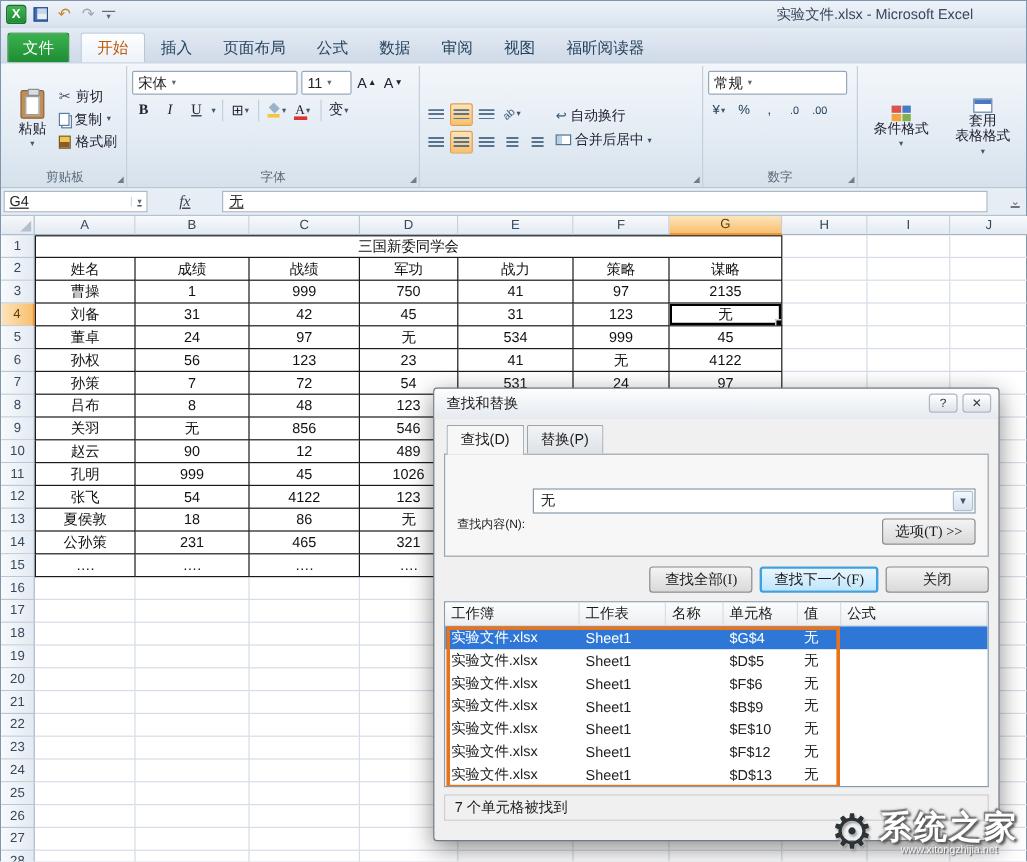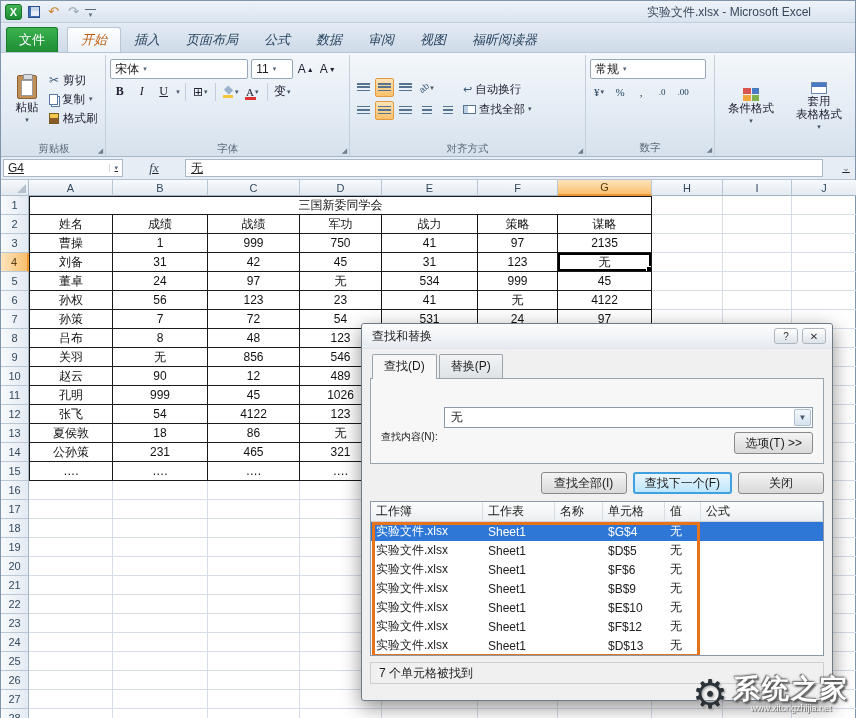--- a/index.html
+++ b/index.html
@@ -24,21 +24,21 @@
   .file-tab { width:52px; height:25px; background:linear-gradient(#3bb24e,#1e8c34); border:1px solid #177c2c; border-bottom:none; border-radius:3px 3px 0 0; color:#fff; font-size:13px; display:flex; align-items:center; justify-content:center; margin-right:9px; }
   .tab { height:25px; padding:0 13px; display:flex; align-items:center; font-size:13px; color:#27445f; }
   .tab.active { background:linear-gradient(#fdfeff,#edf2f8); border:1px solid #b9c6d6; border-bottom:none; border-radius:3px 3px 0 0; color:#bd5c0e; }
 
   
   .ribbon { height:104px; flex:0 0 104px; background:linear-gradient(#f3f7fb,#e0e9f2 70%,#d6e1ec); border-bottom:1px solid #a9b8c8; display:flex; padding:2px 0 0 2px; }
   .rgroup { position:relative; display:flex; flex-direction:column; border-right:1px solid #c4cfdc; padding:2px 4px 0 4px; }
   .rg-body { flex:1; display:flex; }
   .rg-label { height:15px; font-size:10.5px; color:#5d6b7a; text-align:center; line-height:14px; }
   .launcher { position:absolute; right:2px; bottom:2px; font-size:7px; color:#6f7e8d; line-height:7px; }
-  .g-clip { width:104px; } .g-font { width:246px; } .g-align { width:238px; } .g-num { width:130px;font-family:Liberation Serif, serif; } .g-style { flex:1; border-right:none;align-items:center; }
+  .g-clip { width:104px; } .g-font { width:246px; } .g-align { width:238px; } .g-num { width:130px; } .g-style { flex:1; border-right:none;align-items:center; }
 
   .paste { width:40px; display:flex; flex-direction:column; align-items:center; justify-content:center; gap:1px; font-size:11.5px; color:#223; }
   .ic-clipboard { width:20px; height:24px; background:#c09058; border:1px solid #8a6238; border-radius:2px; position:relative; }
   .ic-clipboard::before { content:''; position:absolute; left:3px; top:4px; right:3px; bottom:2px; background:#fff; border:1px solid #9b9b9b; }
   .ic-clipboard::after { content:''; position:absolute; left:5px; top:-2px; width:8px; height:4px; background:#d9dde1; border:1px solid #8a8f94; border-radius:1px; }
   .mini-arrow { font-size:7px; color:#456; }
   .clip-col { display:flex; flex-direction:column; justify-content:center; gap:1px; }
   .sb { display:flex; align-items:center; gap:4px; height:18px; padding:0 2px; font-size:11.5px; color:#223; }
   .ic-cut { color:#3c5a7a; font-size:12px; }
   .ic-copy { width:9px; height:11px; background:#fff; border:1px solid #5a79a5; box-shadow:2px 2px 0 -1px #fff,2px 2px 0 0 #5a79a5; }
@@ -112,21 +112,21 @@
   .dlg-inner { flex:1; padding:5px 8px 6px 8px; display:flex; flex-direction:column; }
   .dtabs { display:flex; margin-left:2px; position:relative; z-index:2; }
   .dtab { padding:3px 11px 2px; font-size:12px; border:1px solid #9aa4ad; border-bottom:none; border-radius:2px 2px 0 0; background:linear-gradient(#f2f4f6,#dde2e6); margin-right:2px; color:#1b1b1b; }
   .dtab.active { background:#f7f7f7; padding-bottom:4px; margin-bottom:-1px; }
   .dpage { border:1px solid #9aa4ad; background:#f7f7f7; height:86px; position:relative; padding:11px 10px; }
   .find-row { display:flex; align-items:center; }
   .find-row label { flex:0 0 auto; font-size:10px;margin-top:40px; }
   .combo-input { flex:1; margin-left:6px; height:21px; background:#fff; border:1px solid #8a98a8; display:flex; align-items:center; padding:1px 1px 1px 6px; }
   .cb-arrow { margin-left:auto; width:17px; align-self:stretch; background:linear-gradient(#f4f8fb,#d5e2ef); border:1px solid #aebfcf; border-radius:2px; font-size:8px; color:#47586b; display:flex; align-items:center; justify-content:center; }
   .options-row { position:absolute; right:10px; bottom:9px; }
-  .win-btn { height:22px; padding:0 10px; font-size:12px; color:#1b1b1b; background:linear-gradient(#f4f4f4,#d9d9d9); border:1px solid #8a8a8a; border-radius:3px; font-family:Liberation Sans, sans-serif; }
+  .win-btn { height:22px; padding:0 10px; font-size:12px; color:#1b1b1b; background:linear-gradient(#f4f4f4,#d9d9d9); border:1px solid #8a8a8a; border-radius:3px; font-family:Liberation Serif, serif; }
   .dlg-buttons { display:flex; justify-content:flex-end; gap:6px; margin:8px 0 7px; }
   .dlg-buttons .win-btn { min-width:86px; }
   .win-btn.default { border:2px solid #41a1e0; background:linear-gradient(#eaf6fd,#bee6fd); }
   .results { position:relative; background:#fff; border:1px solid #8a98a8; height:155px; overflow:hidden; }
   .res-header { display:grid; grid-template-columns:112px 72px 48px 62px 36px 1fr; height:20px; background:linear-gradient(#fcfdfd,#eceff2); border-bottom:1px solid #cdd3d8; }
   .res-h { display:flex; align-items:center; padding:0 5px; border-right:1px solid #d9dee3; font-size:12px; color:#1b1b1b; overflow:hidden; white-space:nowrap; }
   .res-row { display:grid; grid-template-columns:112px 72px 48px 62px 36px 1fr; height:19px; }
   .res-row.sel { background:#2e77d6; color:#fff; }
   .res-cell { display:flex; align-items:center; padding:0 5px; font-size:12px; overflow:hidden; white-space:nowrap; }
   .annotate { position:absolute; left:1px; top:20px; width:328px; height:135px; border:3px solid #e8731a; pointer-events:none; z-index:5; }
@@ -152,21 +152,21 @@
         </span>
       <span class="qat-btn u-orange">↶</span>
       <span class="qat-btn u-gray">↷</span>
       <span class="qat-dd">▾</span>
     </div>
     <div class="title-text">实验文件.xlsx - Microsoft Excel</div>
   </div>
 
   <div class="tabrow">
     <div class="file-tab">文件</div>
-    <div id="rtabs" style="display:flex;align-items:flex-end;font-style:italic;">
+    <div id="rtabs" style="display:flex;align-items:flex-end;">
         <div class="tab active">开始</div>
         <div class="tab">插入</div>
         <div class="tab">页面布局</div>
         <div class="tab">公式</div>
         <div class="tab">数据</div>
         <div class="tab">审阅</div>
         <div class="tab">视图</div>
         <div class="tab">福昕阅读器</div>
       </div>
   </div>
@@ -282,26 +282,25 @@
               </div>
           </div>
         </div>
         <div class="al-right">
           <div class="al-item">
               <span class="ic-wrap">↩</span>
               <span>自动换行</span>
             </div>
           <div class="al-item">
               <span class="ic-merge"></span>
-              <span>查找全部</span>
+              <span>合并后居中</span>
               <span class="mini-arrow">▾</span>
             </div>
         </div>
       </div>
-      <div class="rg-label">对齐方式</div>
       <span class="launcher">◢</span>
     </div>
 
     <div class="rgroup g-num">
       <div class="rg-body">
         <div class="num-col">
           <div class="rc" style="width:116px;">
               <span>常规</span>
               <span class="arr">▾</span>
             </div>

